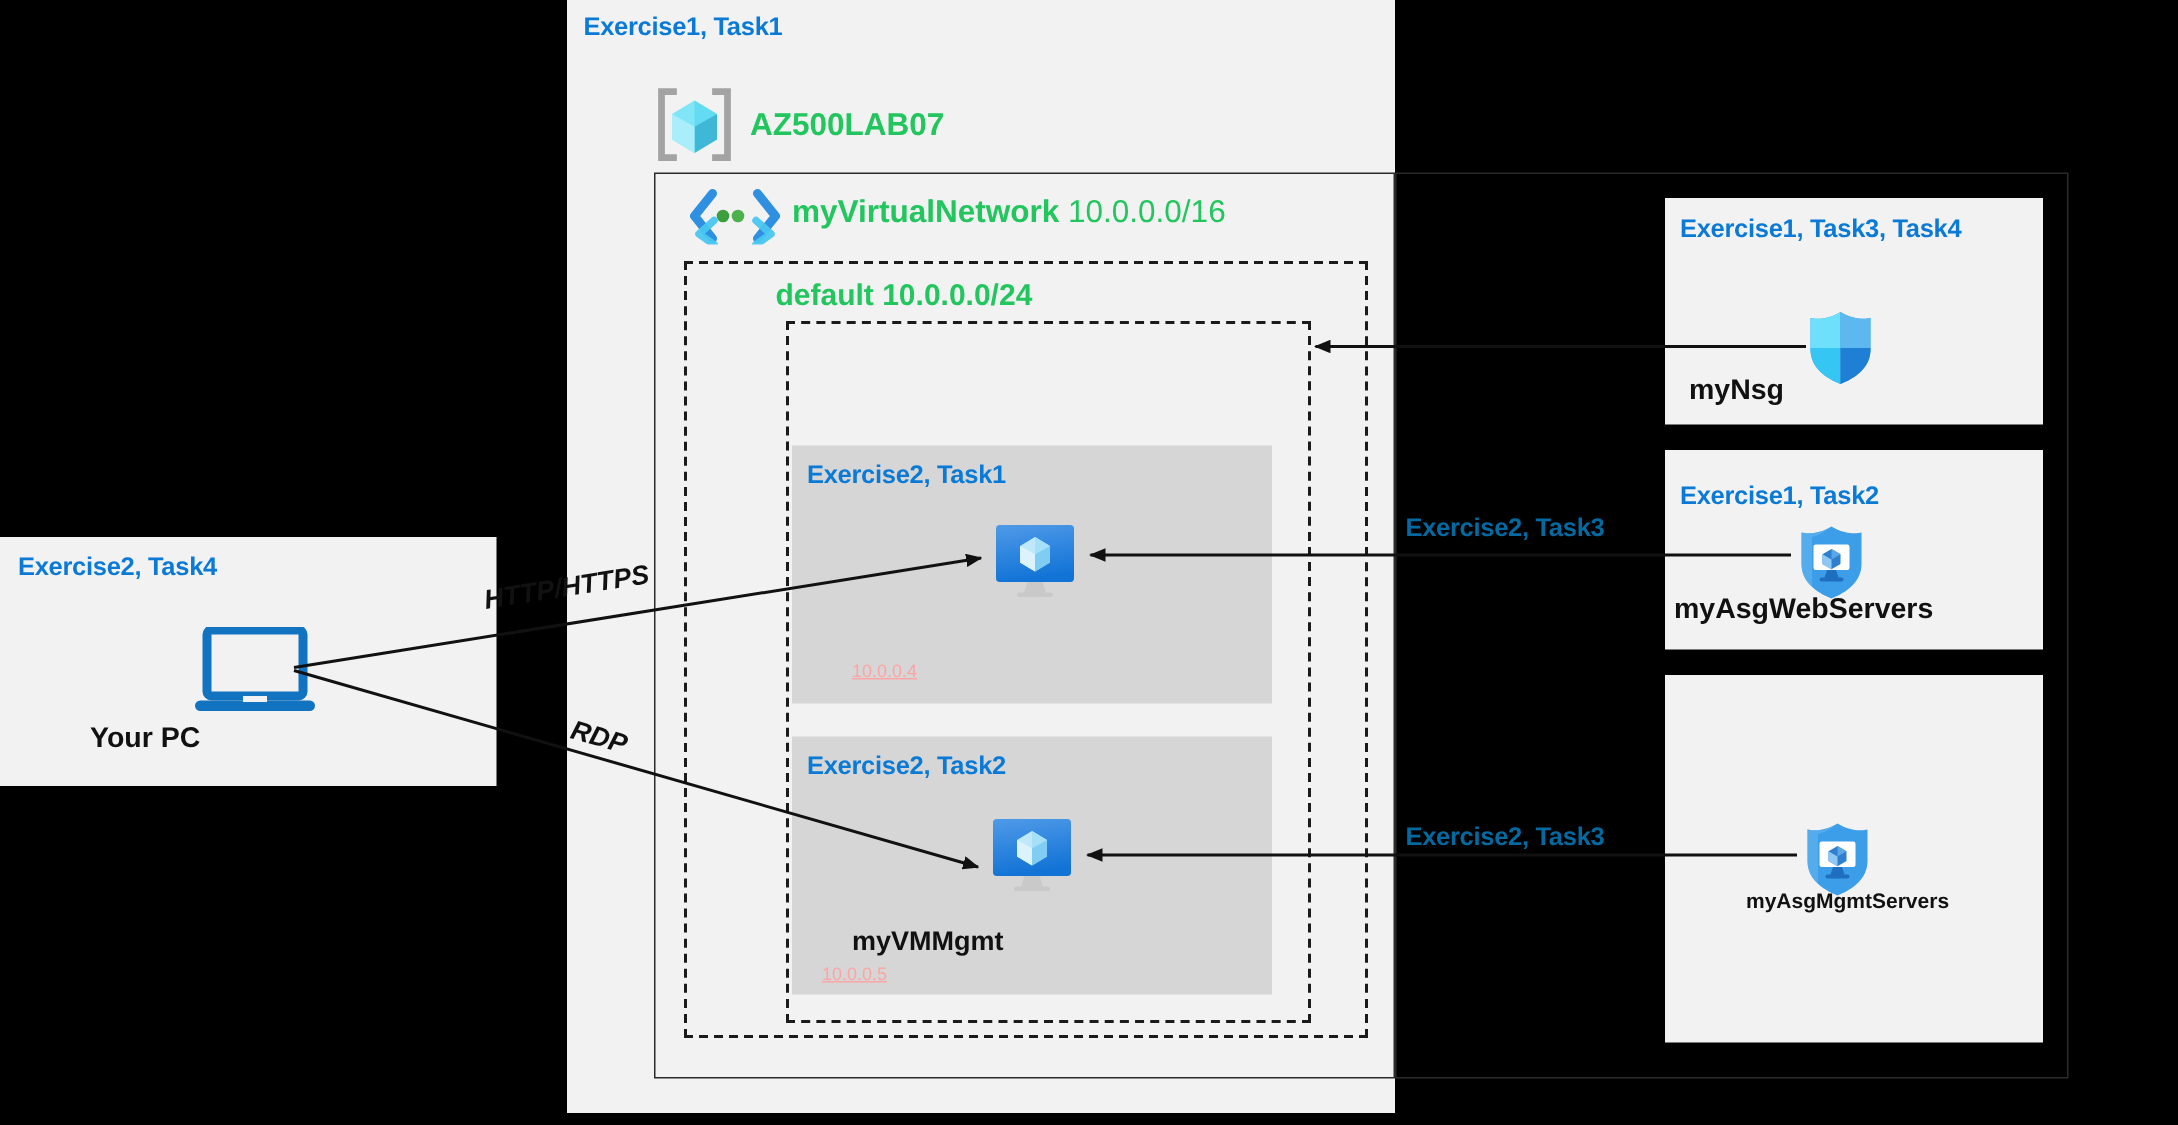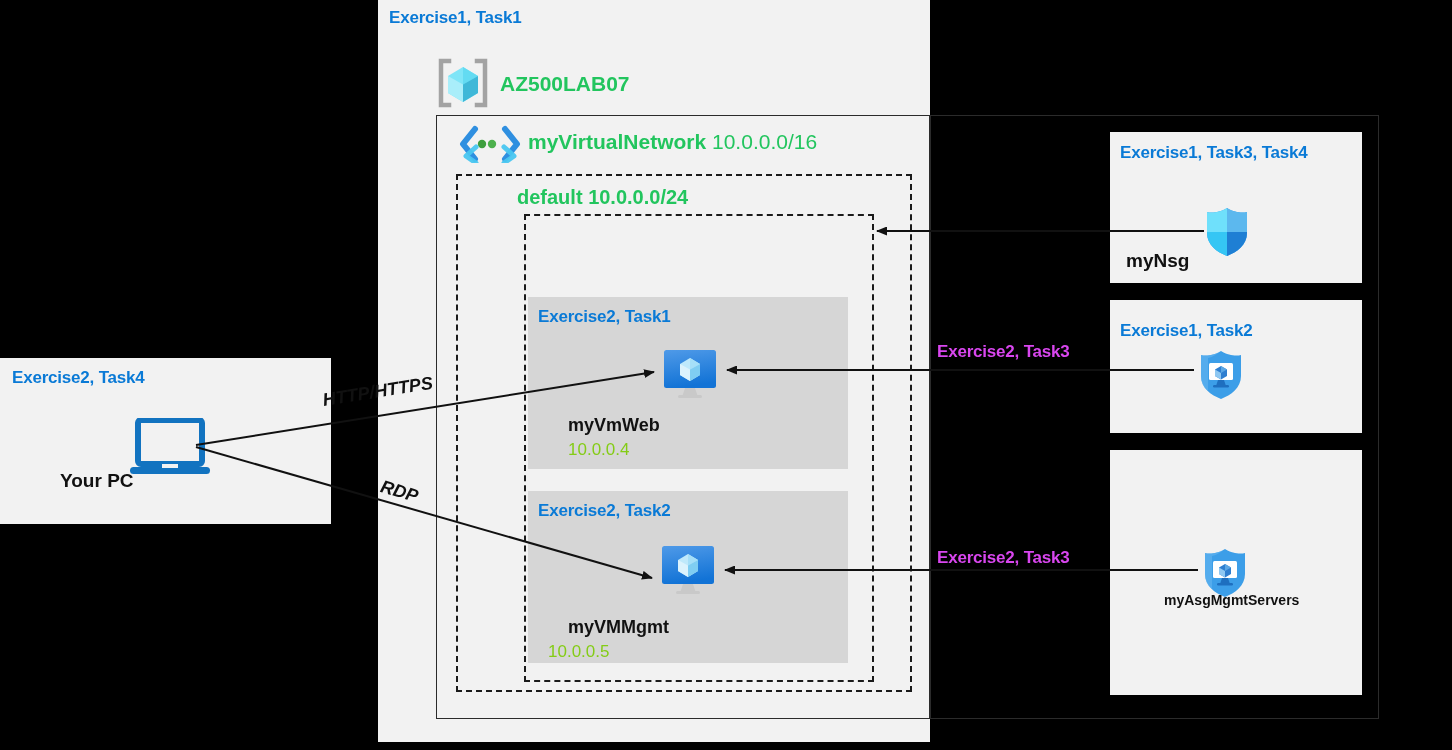--- a/index.html
+++ b/index.html
@@ -25,21 +25,21 @@
   }
   .tasklabel {
     position: absolute;
     color: #0a7ad6;
     font-weight: bold;
     font-size: 17px;
     letter-spacing: -0.2px;
     white-space: nowrap;
   }
   .tasklabel.ondark {
-    color: #d946ef;
+    color: #0369a1;
   }
   .dashbox {
     position: absolute;
     border: 2px dashed #1b1b1b;
     box-sizing: border-box;
   }
   .vmcard {
     position: absolute;
     background: #d6d6d6;
     box-sizing: border-box;
@@ -48,22 +48,23 @@
     position: absolute;
     text-align: left;
     color: #111111;
     white-space: nowrap;
   }
   .name-bold {
     font-weight: bold;
     font-size: 18px;
   }
   .name-plain {
-    font-size: 17px;
-    color: #84cc16;
+    font-size: 12px;
+    color: #fca5a5;
+    text-decoration: underline;
   }
   .hdr {
     position: absolute;
     font-size: 19px;
     color: #22c55e;
     white-space: nowrap;
   }
   .hdr b { font-weight: bold; }
   svg.layer {
     position: absolute;
@@ -149,21 +150,20 @@
       </defs>
       <rect x="3" y="2" width="52" height="38" rx="2.5" fill="url(#vmg1)"></rect>
       <path d="M24 40 L34 40 L37 49 L21 49 Z" fill="#c9c9c9"></path>
       <rect x="17" y="47" width="24" height="3" rx="1.5" fill="#c9c9c9"></rect>
       <polygon points="29,10 39,16 39,27 29,33 19,27 19,16" fill="#bfe9fb"></polygon>
       <polygon points="29,10 39,16 29,21.5" fill="#a5dff8"></polygon>
       <polygon points="29,21.5 39,16 39,27 29,33" fill="#7fcdf2"></polygon>
       <polygon points="19,16 29,21.5 29,33 19,27" fill="#dcf3fd"></polygon>
     </svg>
   </div>
-  <div class="nodelabel name-bold" style="left:568px; top:415px; width:244px;">myVmWeb</div>
   <div class="nodelabel name-plain" style="left:568px; top:440px; width:244px;">10.0.0.4</div>
 
   <div class="vmcard" style="left:528px; top:491px; width:320px; height:172px;"></div>
   <div class="tasklabel" style="left:538px; top:501px;">Exercise2, Task2</div>
 
   <div class="icon-abs" style="left:659px; top:544px; width:58px; height:52px;">
     <svg width="58" height="52" viewBox="0 0 58 52">
       <defs>
         <linearGradient id="vmg2" x1="0" y1="0" x2="0.2" y2="1">
           <stop offset="0" stop-color="#4f9ae8"></stop>
@@ -185,21 +185,21 @@
   <div class="panel" style="left:0px; top:358px; width:331px; height:166px;"></div>
   <div class="tasklabel" style="left:12px; top:368px;">Exercise2, Task4</div>
 
   <div class="icon-abs" style="left:126px; top:418px; width:88px; height:60px;">
     <svg width="88" height="60" viewBox="0 0 88 60">
       <rect x="12" y="2" width="64" height="44" rx="3" fill="none" stroke="#1273c0" stroke-width="6"></rect>
       <rect x="4" y="49" width="80" height="7" rx="3.5" fill="#1273c0"></rect>
       <rect x="36" y="46" width="16" height="4" fill="#f2f2f2"></rect>
     </svg>
   </div>
-  <div class="nodelabel name-bold" style="left:60px; top:470px; width:220px; font-size:19px;">Your PC</div>
+  <div class="nodelabel name-bold" style="left:60px; top:482px; width:220px; font-size:19px;">Your PC</div>
 
   <div style="position:absolute; left:930px; top:115px; width:449px; height:604px;
               border:1px solid #2b2b2b; box-sizing:border-box; background:transparent;"></div>
 
   <div class="panel" style="left:1110px; top:132px; width:252px; height:151px;"></div>
   <div class="tasklabel" style="left:1120px; top:143px;">Exercise1, Task3, Task4</div>
 
   <div class="icon-abs" style="left:1205px; top:207px; width:44px; height:50px;">
     <svg width="44" height="50" viewBox="0 0 44 50">
       <path d="M22 1 C14 6 6 6 2 5 L2 26 C2 38 12 45 22 49 C32 45 42 38 42 26 L42 5 C38 6 30 6 22 1 Z" fill="#3aa0ea"></path>
@@ -219,20 +219,21 @@
       <path d="M22 1 C14 6 6 6 2 5 L2 26 C2 38 12 45 22 49 C32 45 42 38 42 26 L42 5 C38 6 30 6 22 1 Z" fill="#3c9ee8"></path>
       <path d="M22 1 C14 6 6 6 2 5 L2 26 C2 33 5 38 9 41 L9 8 C14 7 18 4 22 1 Z" fill="#64b6f0" opacity="0.6"></path>
       <rect x="10" y="13" width="24" height="17" rx="1.5" fill="#ffffff"></rect>
       <path d="M19 30 L25 30 L27 36 L17 36 Z" fill="#1e6fbf"></path>
       <rect x="14" y="35" width="16" height="2.6" rx="1.3" fill="#1e6fbf"></rect>
       <polygon points="22,16 28,19.5 28,26 22,29.5 16,26 16,19.5" fill="#2f7fd0"></polygon>
       <polygon points="22,16 28,19.5 22,23" fill="#5ba7e4"></polygon>
       <polygon points="16,19.5 22,23 22,29.5 16,26" fill="#8fc8f2"></polygon>
     </svg>
   </div>
+  <div class="nodelabel name-bold" style="left:1116px; top:396px; width:240px; font-size:19px;">myAsgWebServers</div>
 
   <div class="panel" style="left:1110px; top:450px; width:252px; height:245px;"></div>
 
   <div class="icon-abs" style="left:1203px; top:548px; width:44px; height:50px;">
     <svg width="44" height="50" viewBox="0 0 44 50">
       <path d="M22 1 C14 6 6 6 2 5 L2 26 C2 38 12 45 22 49 C32 45 42 38 42 26 L42 5 C38 6 30 6 22 1 Z" fill="#3c9ee8"></path>
       <path d="M22 1 C14 6 6 6 2 5 L2 26 C2 33 5 38 9 41 L9 8 C14 7 18 4 22 1 Z" fill="#64b6f0" opacity="0.6"></path>
       <rect x="10" y="13" width="24" height="17" rx="1.5" fill="#ffffff"></rect>
       <path d="M19 30 L25 30 L27 36 L17 36 Z" fill="#1e6fbf"></path>
       <rect x="14" y="35" width="16" height="2.6" rx="1.3" fill="#1e6fbf"></rect>

